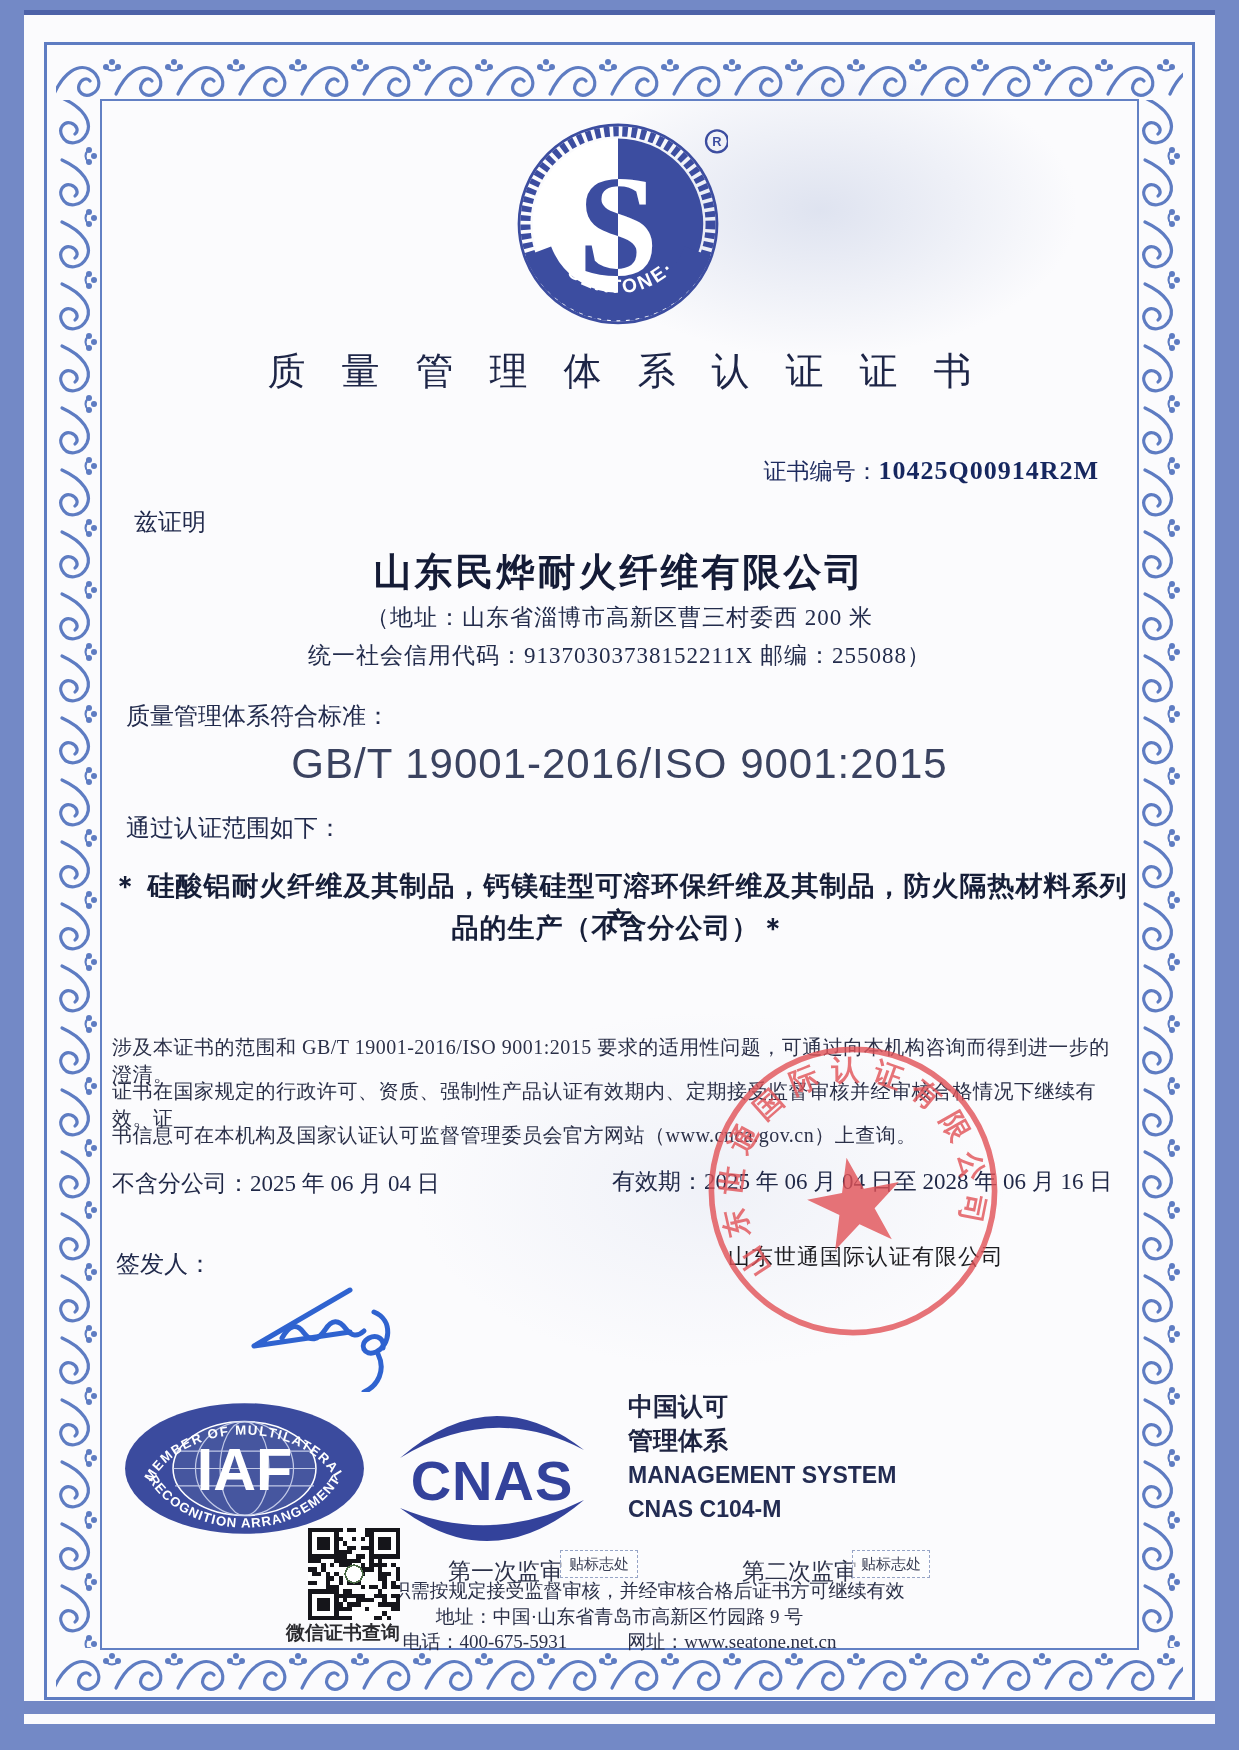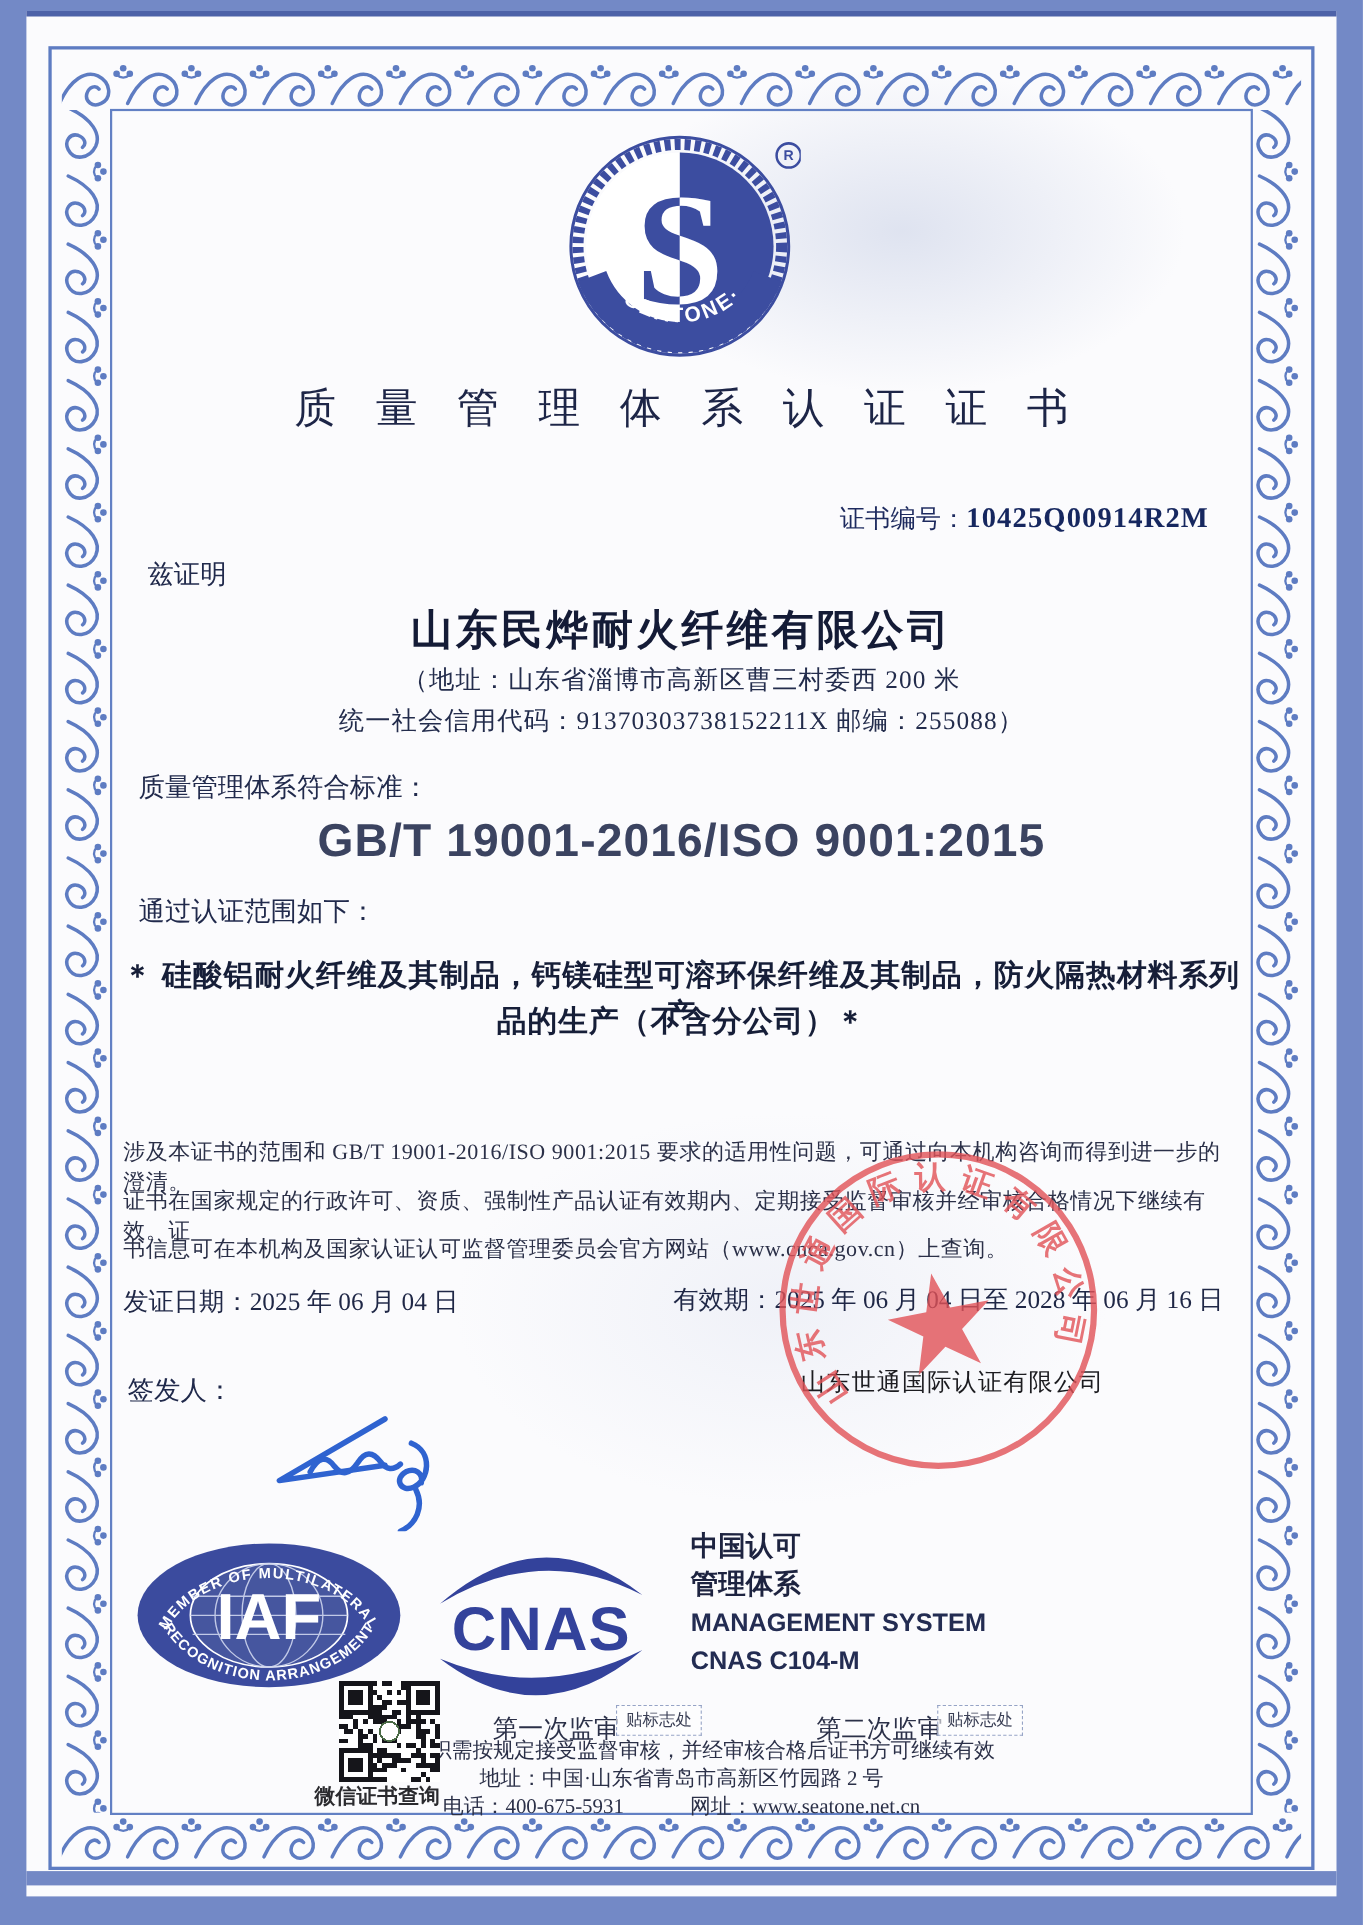--- a/index.html
+++ b/index.html
@@ -22,21 +22,21 @@
   .scroll-strip svg{display:block;}
   .scroll-strip.vertical svg{transform:rotate(90deg) translateY(-100%);transform-origin:0 0;}
   .abs{position:absolute;}
   .ctr{left:104px;right:104px;text-align:center;}
   .title{top:346px;font-size:38px;font-weight:normal;letter-spacing:36px;color:#1d2547;text-indent:36px;}
   .certno{top:456px;right:140px;font-size:23px;color:#1d2a5e;}
   .certno b{font-size:26px;color:#16275f;letter-spacing:1px;}
   .label{font-size:24px;color:#212a4c;}
   .company{top:528px;font-size:38px;font-weight:600;color:#141b36;letter-spacing:3px;margin-top:19px;}
   .addr{font-size:23px;color:#232c4c;letter-spacing:1px;}
-  .standard{top:740px;font-family:"Liberation Sans","DejaVu Sans",sans-serif;font-size:42px;color:#3b4360;letter-spacing:1px;font-weight:bold;}
+  .standard{top:740px;font-family:"Liberation Sans","DejaVu Sans",sans-serif;font-size:42px;color:#3b4360;letter-spacing:1px;}
   .scope{font-size:27px;font-weight:bold;color:#161e38;letter-spacing:1px;}
   .notice{left:112px;width:1018px;font-size:20px;color:#2b3048;letter-spacing:0.5px;}
   .dates{font-size:23px;color:#1f2746;}
   .issuer{top:1242px;left:728px;font-size:22px;color:#1c1c20;letter-spacing:1px;z-index:3;}
   .stamp{left:702px;top:1040px;width:302px;height:302px;opacity:0.8;transform:rotate(-11deg);z-index:4;}
   .signature{left:232px;top:1272px;width:230px;height:120px;z-index:3;}
   .iaf{left:122px;top:1400px;z-index:2;}
   .cnas{left:392px;top:1396px;z-index:2;}
   .cnas-block{left:628px;top:1390px;line-height:34px;z-index:2;}
   .cnas-block .cn{font-size:25px;color:#1d2340;font-weight:600;}
@@ -740,21 +740,21 @@
   <div class="abs label" style="left:126px;top:812px;">通过认证范围如下：</div>
 
   <div class="abs ctr scope" style="top:868px;">＊ 硅酸铝耐火纤维及其制品，钙镁硅型可溶环保纤维及其制品，防火隔热材料系列产</div>
   <div class="abs ctr scope" style="top:910px;">品的生产（不含分公司）＊</div>
 
   <div class="abs notice" style="top:1034px;">涉及本证书的范围和 GB/T 19001-2016/ISO 9001:2015 要求的适用性问题，可通过向本机构咨询而得到进一步的澄清。</div>
   <div class="abs notice" style="top:1078px;">证书在国家规定的行政许可、资质、强制性产品认证有效期内、定期接受监督审核并经审核合格情况下继续有效。证</div>
   <div class="abs notice" style="top:1122px;">书信息可在本机构及国家认证认可监督管理委员会官方网站（www.cnca.gov.cn）上查询。</div>
 
   <div class="abs dates" style="left:112px;top:1168px;">
-    <span>发证日期：</span><span>2025 年 06 月 04 日</span>
+    <span>不含分公司：</span><span>2025 年 06 月 04 日</span>
   </div>
   <div class="abs dates" style="left:612px;top:1166px;z-index:3;">
     <span>有效期：</span><span>2025 年 06 月 04 日至 2028 年 06 月 16 日</span>
   </div>
 
   <div class="abs label" style="left:116px;top:1248px;">签发人：</div>
   <div class="abs issuer">山东世通国际认证有限公司</div>
 
   <svg class="abs signature" width="230" height="120" viewBox="0 0 230 120">
     <g fill="none" stroke="#2f63d0" stroke-width="5" stroke-linecap="round" stroke-linejoin="round">
@@ -958,17 +958,17 @@
     <circle cx="10.5" cy="10.5" r="2" fill="#fff" stroke="#4a6a45" stroke-width="0.4"></circle>
     </svg>
   <div class="abs qr-caption">微信证书查询</div>
 
   <div class="abs audit-label" style="left:448px;">第一次监审</div>
   <div class="abs sticker-box" style="left:560px;">贴标志处</div>
   <div class="abs audit-label" style="left:742px;">第二次监审</div>
   <div class="abs sticker-box" style="left:852px;">贴标志处</div>
 
   <div class="abs ctr foot-note">获证组织需按规定接受监督审核，并经审核合格后证书方可继续有效</div>
-  <div class="abs ctr foot-addr">地址：中国·山东省青岛市高新区竹园路 2 号</div>
+  <div class="abs ctr foot-addr">地址：中国·山东省青岛市高新区竹园路 9 号</div>
   <div class="abs ctr foot-phone">
     <span>电话：</span><span>400-675-5931</span><span class="gap"></span><span>网址：</span><span>www.seatone.net.cn</span>
   </div>
 </div>
 
 </body></html>

